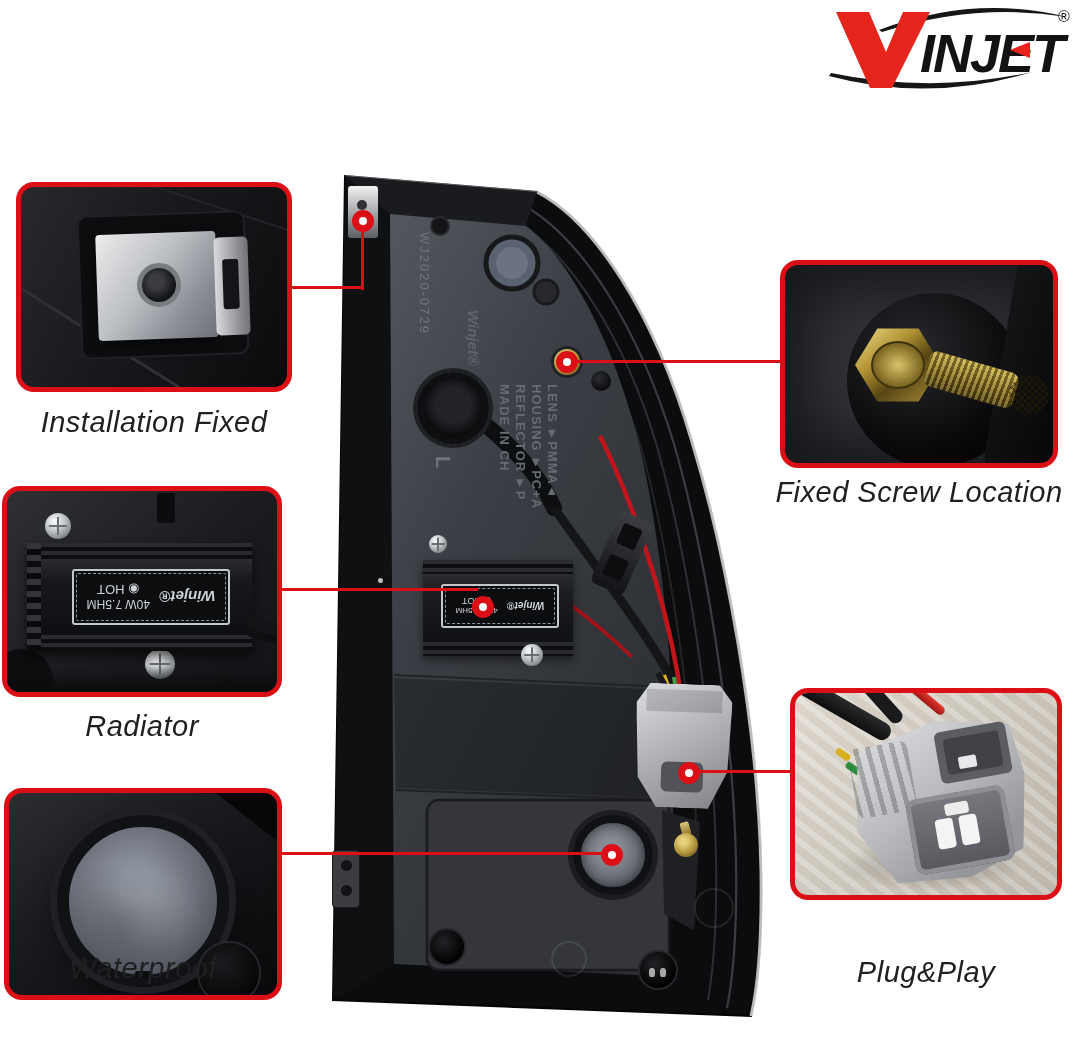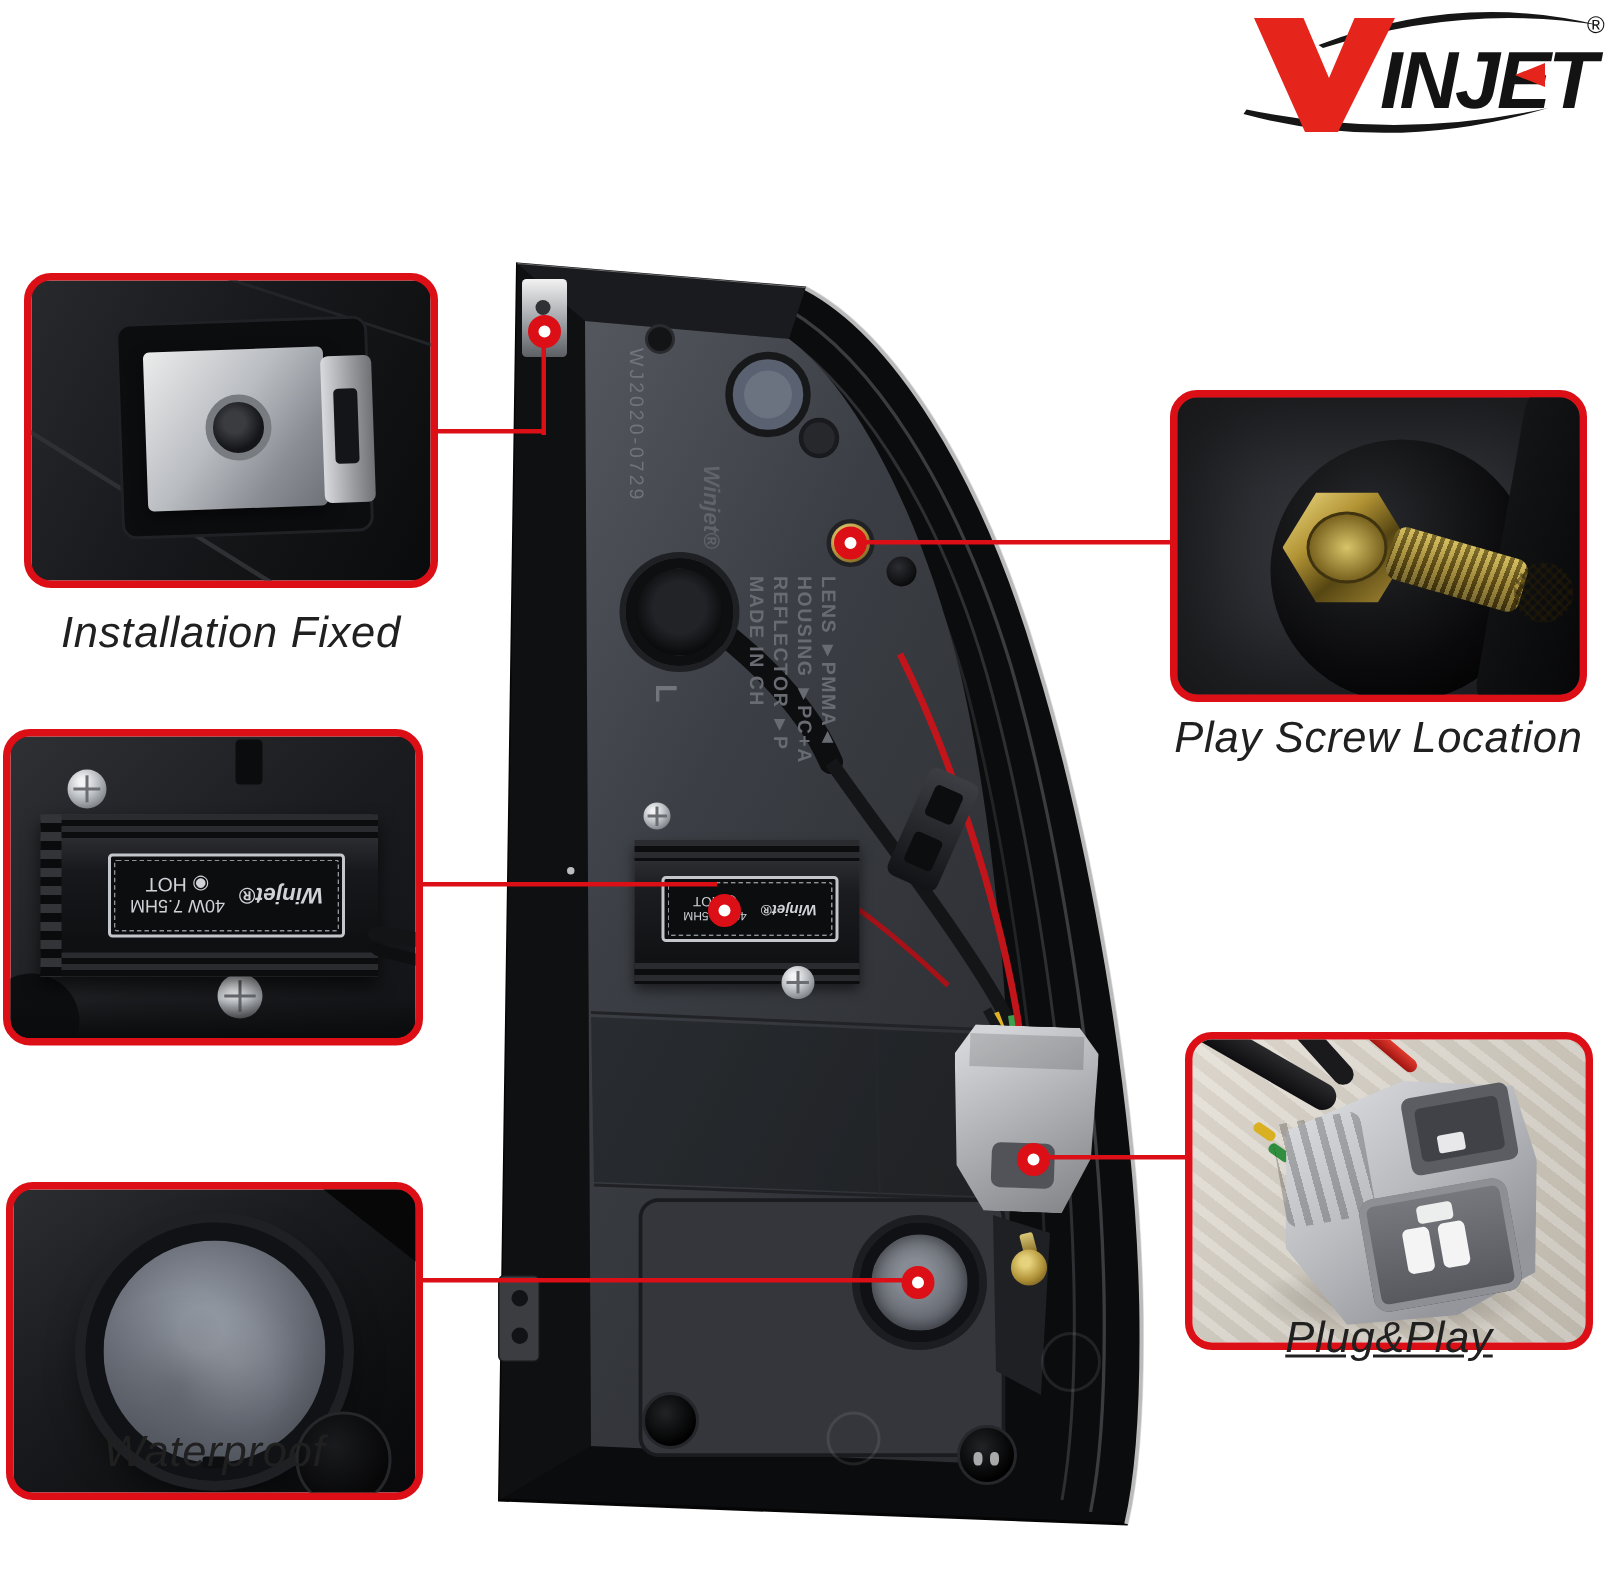--- a/index.html
+++ b/index.html
@@ -229,21 +229,21 @@
     <div class="abs" style="left:86px;top:76px;width:54px;height:48px;border-radius:50%;border:2px solid #3f3310;
                 background:radial-gradient(#d8c469,#7a6420 70%);"></div>
     <div class="abs" style="left:142px;top:84px;width:92px;height:36px;border-radius:8px;transform:rotate(16deg);transform-origin:left center;
                 background:linear-gradient(180deg,#cdb44e,#8a7122 55%,#4f4012);">
       <div class="abs" style="inset:0;background:repeating-linear-gradient(95deg,rgba(30,22,2,.45) 0 3px,rgba(240,225,150,.25) 3px 6px);border-radius:8px;"></div>
     </div>
     <div class="abs" style="left:224px;top:110px;width:40px;height:40px;border-radius:50%;
                 background:radial-gradient(circle at 45% 40%,#ded183 20%,#a39040 60%,#6e5c1d 90%);
                 background-image:repeating-linear-gradient(45deg,rgba(40,30,5,.4) 0 2px,transparent 2px 5px),repeating-linear-gradient(-45deg,rgba(40,30,5,.4) 0 2px,transparent 2px 5px);"></div>
   </div>
-  <div class="callout-label" style="left:766px;top:476px;width:306px;">Play Screw Location</div>
+  <div class="callout-label" style="left:766px;top:476px;width:306px;">Fixed Screw Location</div>
 
   <div class="callout" style="left:2px;top:486px;width:280px;height:211px;
               background:linear-gradient(135deg,#2f3034,#1b1c1f 55%,#121316);">
     <div class="silver-screw" style="left:38px;top:22px;width:26px;height:26px;"></div>
     <div class="silver-screw" style="left:138px;top:158px;width:30px;height:30px;"></div>
     <div class="abs" style="left:150px;top:2px;width:18px;height:30px;background:#0b0c0d;border-radius:3px;"></div>
     <div class="abs" style="left:-18px;top:158px;width:64px;height:64px;border-radius:50%;background:#0d0e10;"></div>
     <div class="abs" style="left:20px;top:52px;width:225px;height:108px;border-radius:4px;
                 background:linear-gradient(180deg,#3a3b40,#17181b 35%,#0b0c0e);box-shadow:0 6px 12px rgba(0,0,0,.6);">
       <div class="abs" style="left:0;top:0;width:100%;height:16px;background:repeating-linear-gradient(180deg,#2a2b2f 0 4px,#0c0d0e 4px 8px);"></div>
@@ -260,20 +260,21 @@
               <span>HOT</span>
             </span>
           </span>
         </div>
       </div>
     </div>
     <div class="abs" style="left:238px;top:130px;width:60px;height:10px;background:#131416;border-radius:5px;transform:rotate(8deg);"></div>
     <div class="abs" style="left:240px;top:144px;width:55px;height:8px;background:#0e0f11;border-radius:4px;transform:rotate(14deg);"></div>
     <div class="abs" style="left:0;bottom:0;width:100%;height:26px;background:linear-gradient(0deg,#0a0b0c,transparent);"></div>
   </div>
+  <div class="callout-label" style="left:2px;top:710px;width:280px;">Radiator</div>
 
   <div class="callout" style="left:790px;top:688px;width:272px;height:212px;
               background:linear-gradient(130deg,#e3ddd3,#cfc9be 55%,#c2bcb1);">
     <div class="abs" style="inset:0;background:repeating-linear-gradient(38deg,rgba(255,255,255,.18) 0 6px,rgba(0,0,0,.03) 6px 14px);"></div>
     <div class="abs" style="left:-8px;top:6px;width:110px;height:18px;border-radius:9px;transform:rotate(30deg);
                 background:linear-gradient(#2a2a2c,#0e0e10);"></div>
     <div class="abs" style="left:30px;top:-12px;width:90px;height:14px;border-radius:7px;transform:rotate(48deg);background:#1a1a1c;"></div>
     <div class="abs" style="left:78px;top:-10px;width:80px;height:9px;border-radius:5px;transform:rotate(40deg);
                 background:linear-gradient(#e03a2e,#a01510);"></div>
     <div class="abs" style="left:40px;top:58px;width:16px;height:7px;transform:rotate(35deg);background:#d9b021;border-radius:3px;"></div>
@@ -290,21 +291,21 @@
         <div class="abs" style="left:20px;top:28px;width:18px;height:12px;background:#e8e8ea;border-radius:2px;"></div>
       </div>
       <div class="abs" style="left:52px;top:74px;width:100px;height:76px;border-radius:10px;
                   background:linear-gradient(#787a7f,#55575c);box-shadow:inset 0 0 0 5px #8d8f94;">
         <div class="abs" style="left:26px;top:24px;width:18px;height:30px;background:#f4f4f5;border-radius:4px;"></div>
         <div class="abs" style="left:50px;top:24px;width:18px;height:30px;background:#f4f4f5;border-radius:4px;"></div>
         <div class="abs" style="left:38px;top:10px;width:24px;height:12px;background:#eceded;border-radius:3px;"></div>
       </div>
     </div>
   </div>
-  <div class="callout-label" style="left:790px;top:876px;width:272px;text-decoration:underline;">Plug&amp;Play</div>
+  <div class="callout-label" style="left:790px;top:956px;width:272px;">Plug&amp;Play</div>
 
   <div class="callout" style="left:4px;top:788px;width:278px;height:212px;
               background:linear-gradient(145deg,#2c2d31 0%,#1a1b1e 40%,#0e0f11 75%,#09090b);">
     <div class="abs" style="left:150px;top:-30px;width:240px;height:70px;background:#070708;transform:rotate(38deg);"></div>
     <div class="abs" style="left:148px;top:-26px;width:240px;height:3px;background:rgba(200,205,215,.25);transform:rotate(38deg);"></div>
     <div class="abs" style="left:48px;top:22px;width:172px;height:172px;border-radius:50%;border:12px solid #111216;
                 background:radial-gradient(circle at 44% 40%,#9298a2 12%,#757a84 40%,#565b64 70%,#43474f 90%);
                 box-shadow:0 0 0 7px #1f2024, 0 10px 24px rgba(0,0,0,.6);">
       <div class="abs" style="inset:0;border-radius:50%;
                   background:radial-gradient(circle at 60% 55%,rgba(255,255,255,.08),transparent 40%),radial-gradient(circle at 35% 65%,rgba(0,0,0,.18),transparent 45%);"></div>

